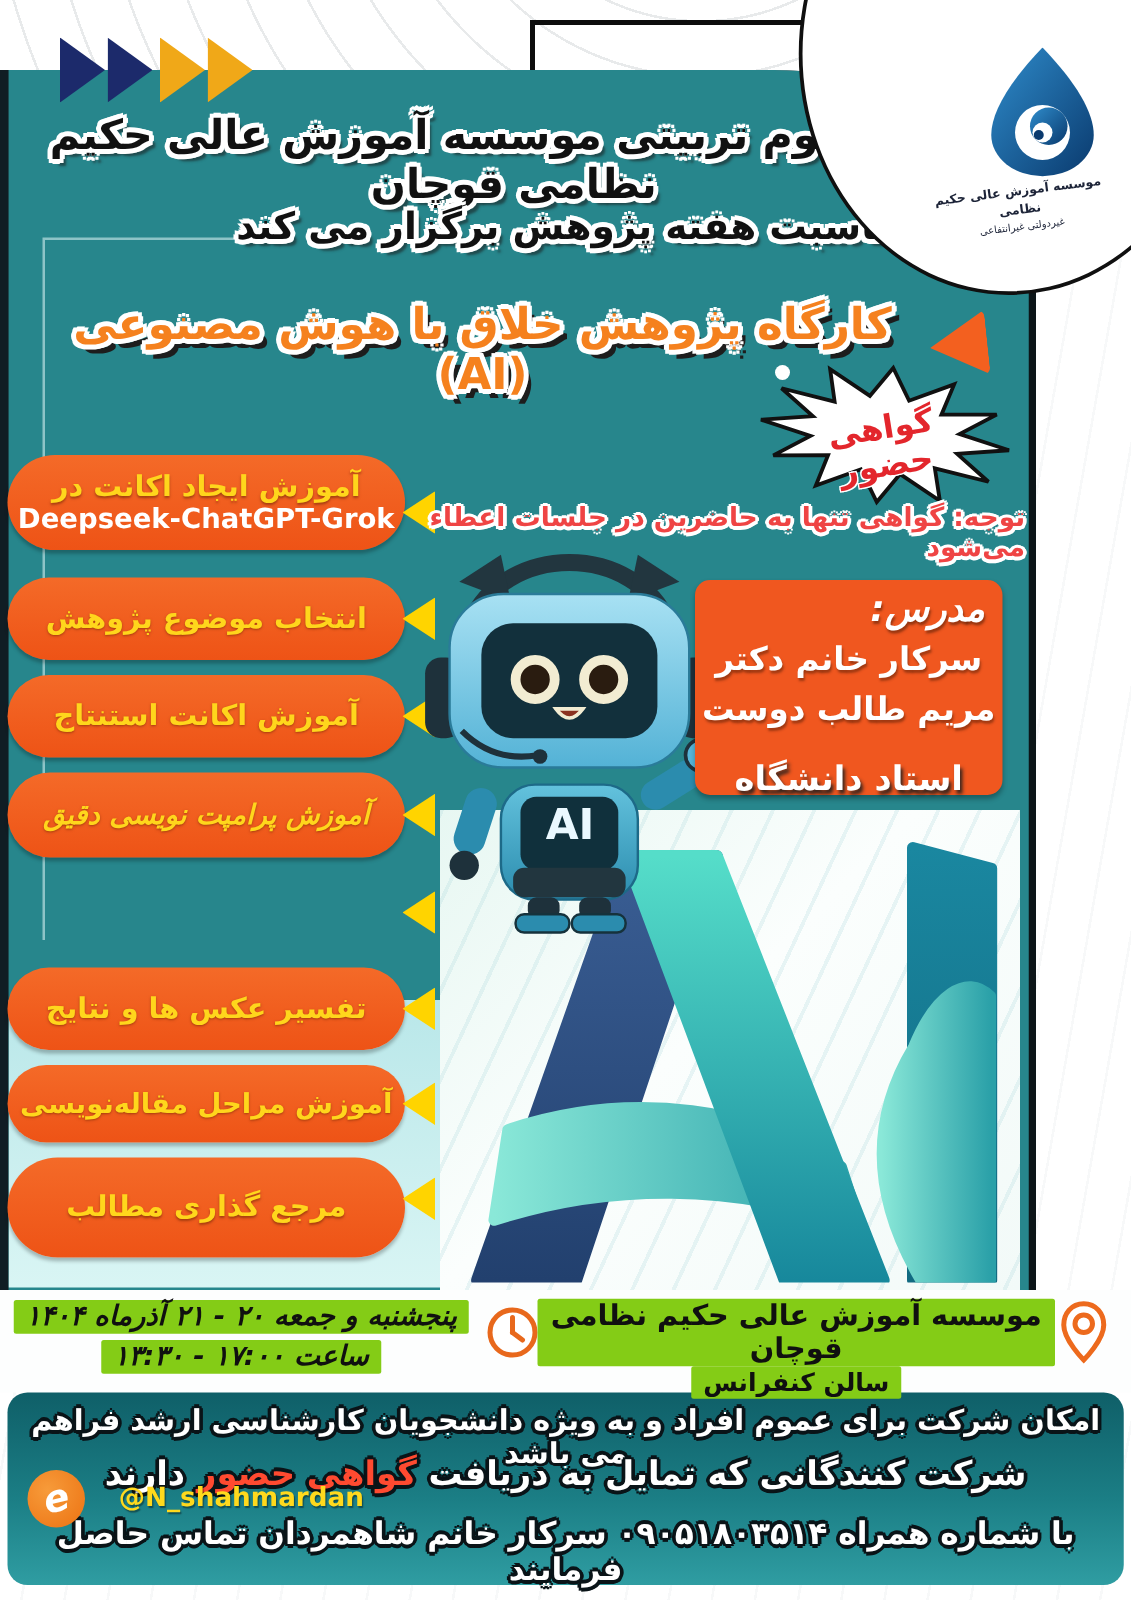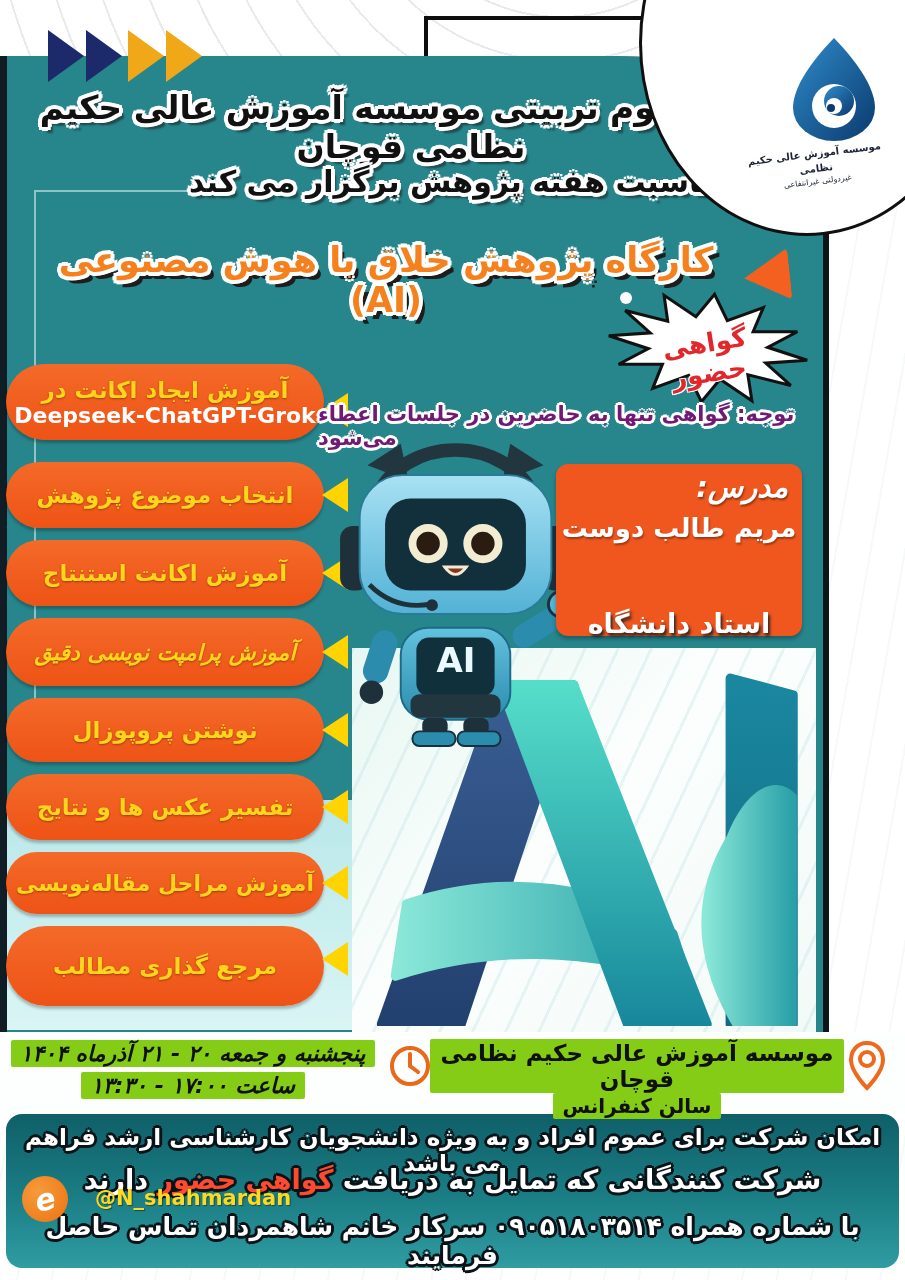--- a/index.html
+++ b/index.html
@@ -48,22 +48,22 @@
   .title-arrow{left:744px;top:250px;width:46px;height:52px;background:#f3601f;z-index:5;
     clip-path:polygon(100% 0,100% 100%,0 50%);border-radius:6px;transform:rotate(-6deg);}
 
   
   .burst{left:606px;top:290px;width:204px;height:116px;z-index:6;transform:rotate(7deg);}
   .burst-text{left:18px;top:38px;width:168px;text-align:center;transform:rotate(-16deg);
     font-size:26px;font-weight:bold;color:#e3262c;direction:rtl;
     text-shadow:-1px -1px 0 #fff,1px -1px 0 #fff,-1px 1px 0 #fff,1px 1px 0 #fff;}
   .burst-dot{left:620px;top:292px;width:12px;height:12px;border-radius:50%;background:#fff;z-index:6;}
 
-  .note{left:318px;top:402px;width:502px;text-align:left;direction:rtl;z-index:6;
-    font-size:21px;font-weight:bold;color:#701a75;}
+  .note{left:318px;top:402px;width:502px;text-align:right;direction:rtl;z-index:6;
+    font-size:21px;font-weight:bold;color:#ef4444;}
 
   
   .pill{left:6px;width:318px;background:linear-gradient(180deg,#f46a28,#ee5316);z-index:5;
     border-radius:40px;display:flex;flex-direction:column;align-items:center;justify-content:center;
     direction:rtl;box-shadow:0 3px 3px rgba(0,0,0,.25);}
   .pill .t{color:#ffd61c;font-weight:bold;font-size:23px;
     text-shadow:0 1px 2px rgba(90,30,0,.5);}
   .pill .s{color:#ffffff;font-weight:bold;font-size:22px;direction:ltr;}
   .pill-arrow{left:322px;width:26px;height:34px;background:#ffd400;z-index:5;
     clip-path:polygon(100% 0,100% 100%,0 50%);}
@@ -184,23 +184,20 @@
   <div class="abs pill" style="top:540px;height:66px;">
     <div class="t">آموزش اکانت استنتاج</div>
   </div>
   <div class="abs pill-arrow" style="top:556px;"></div>
 
   <div class="abs pill" style="top:618px;height:68px;">
     <div class="t" style="font-size:22px;font-style:italic;">آموزش پرامپت نویسی دقیق</div>
   </div>
   <div class="abs pill-arrow" style="top:635px;"></div>
 
-  <div class="abs pill" style="top:698px;height:64px;">
-    <div class="t">نوشتن پروپوزال</div>
-  </div>
   <div class="abs pill-arrow" style="top:713px;"></div>
 
   <div class="abs pill" style="top:774px;height:66px;">
     <div class="t">تفسیر عکس ها و نتایج</div>
   </div>
   <div class="abs pill-arrow" style="top:790px;"></div>
 
   <div class="abs pill" style="top:852px;height:62px;">
     <div class="t" style="font-size:22px;">آموزش مراحل مقاله‌نویسی</div>
   </div>
@@ -275,20 +272,21 @@
       <path d="M42 268 C150 232 262 250 330 300 L348 356 C242 310 122 316 30 346 Z" fill="url(#gTealL)" stroke="url(#gTealL)" stroke-width="10" stroke-linejoin="round"></path>
       <path d="M145 32 L222 32 L366 398 L282 398 Z" fill="url(#gTeal)" stroke="url(#gTeal)" stroke-width="12" stroke-linejoin="round"></path>
       <path d="M392 24 L460 42 L460 398 L392 398 Z" fill="url(#gI)" stroke="url(#gI)" stroke-width="10" stroke-linejoin="round"></path>
       <path d="M392 196 C352 262 358 330 398 398 L460 398 L460 152 C438 130 410 152 392 196 Z" fill="url(#gTealL)" stroke="url(#gTealL)" stroke-width="8" stroke-linejoin="round"></path>
     </svg>
   </div>
 
   <div class="abs inst-box">
     <div class="abs inst-label">مدرس:</div>
     <div class="abs inst-names">
+      <div>سرکار خانم دکتر</div>
       <div>مریم طالب دوست</div>
     </div>
   </div>
   <div class="abs inst-title">استاد دانشگاه</div>
 
   <div class="abs date-block">
     <div><span class="hl l1">پنجشنبه و جمعه ۲۰ - ۲۱ آذرماه ۱۴۰۴</span></div>
     <div><span class="hl l2">ساعت ۱۷:۰۰ - ۱۳:۳۰</span></div>
   </div>
   <div class="abs icon" style="left:388px;top:1044px;">

